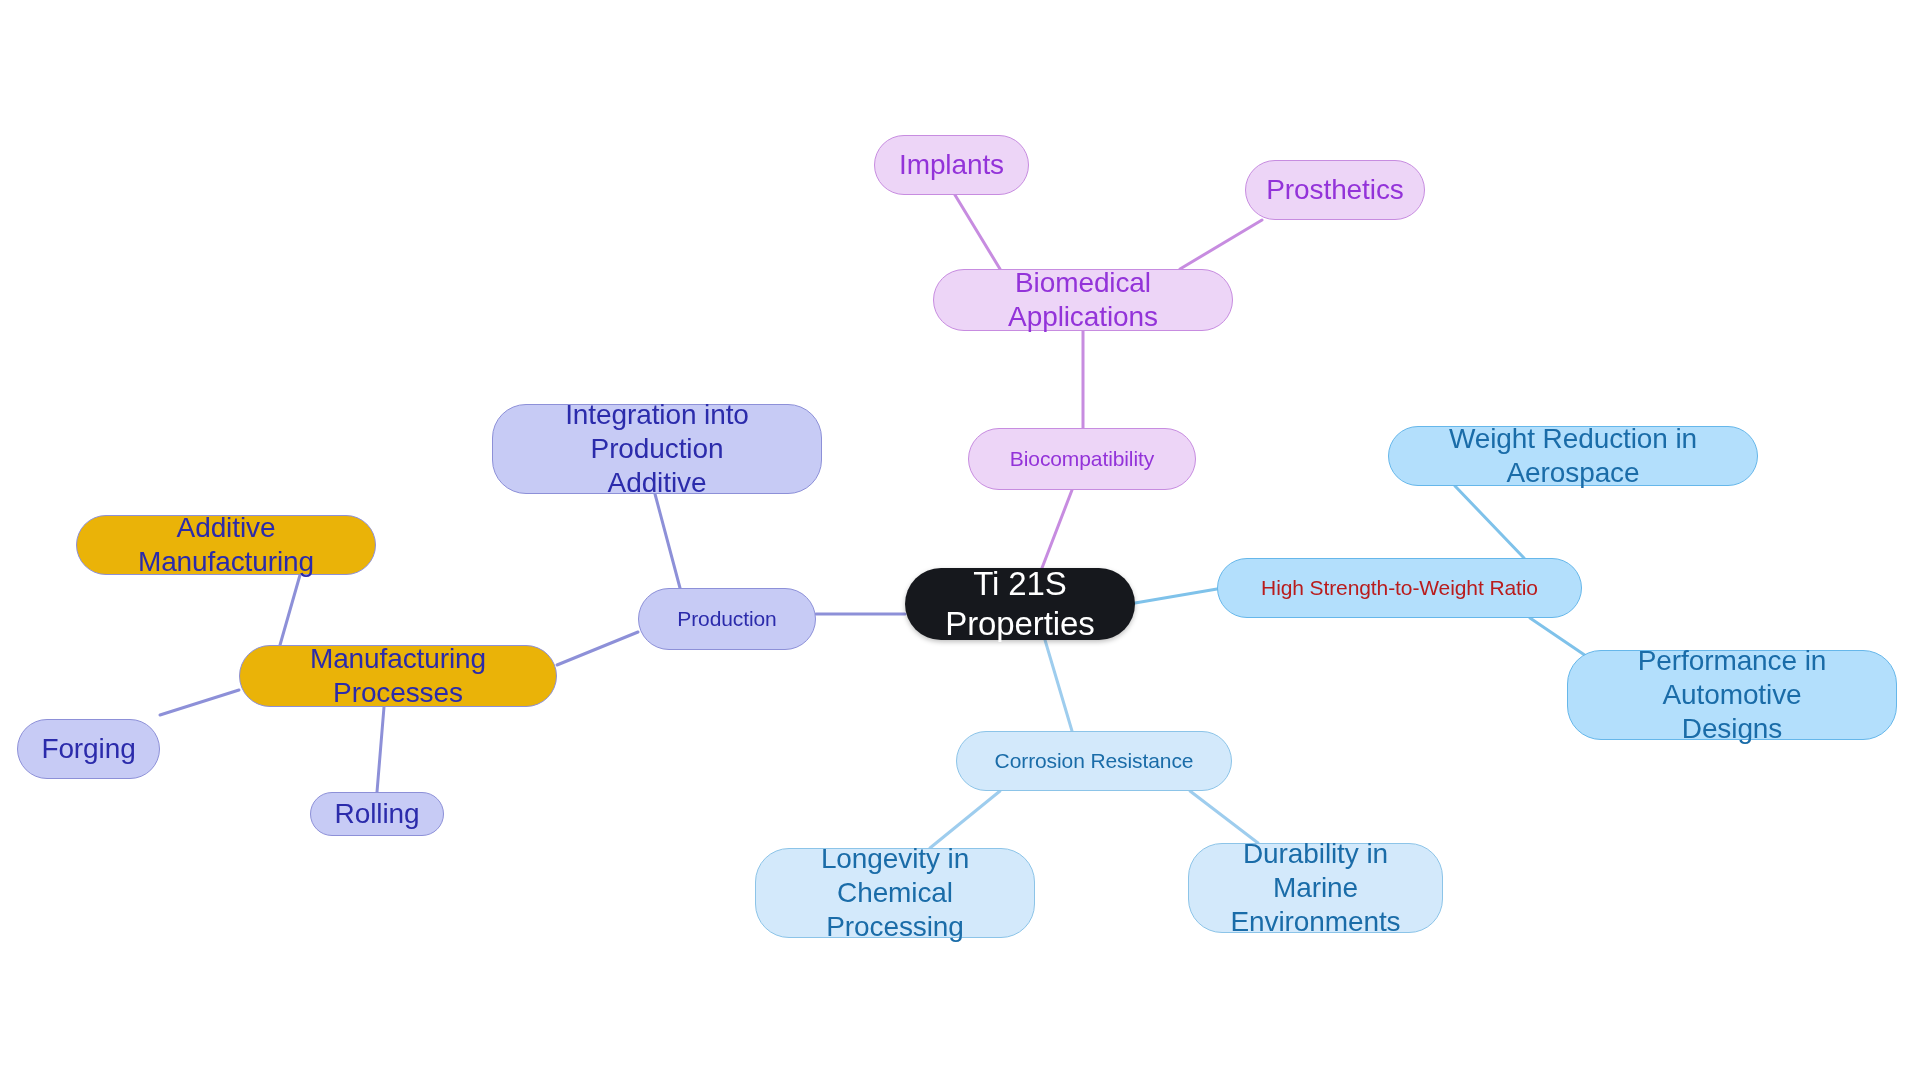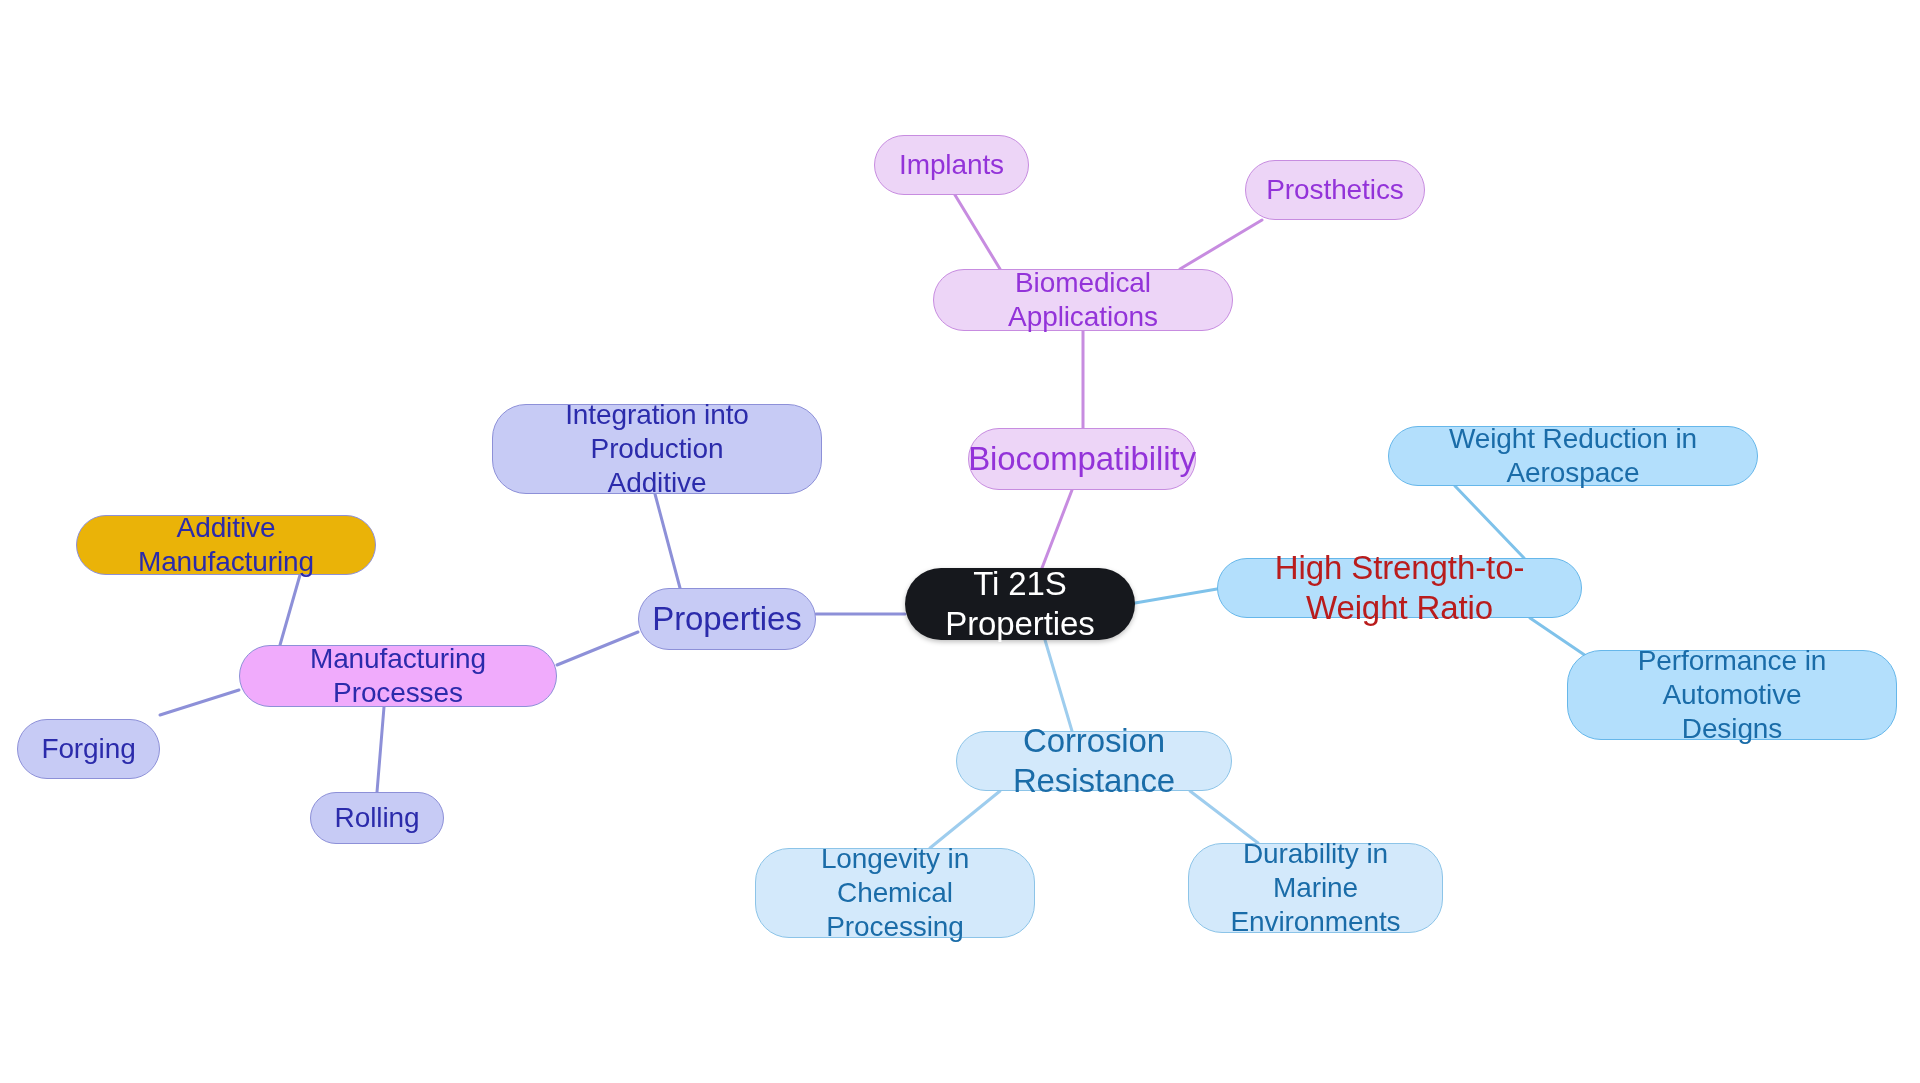--- a/index.html
+++ b/index.html
@@ -35,21 +35,21 @@
     white-space: pre-line;
     padding: 0 14px;
     letter-spacing: -0.1px;
   }
   .node.root {
     border-radius: 38px;
     border-width: 0;
     font-size: 33px;
     box-shadow: 0 2px 5px rgba(0,0,0,0.25);
   }
-  .node.lvl1 { border-radius: 34px; font-size: 33px; }
+  .node.lvl1 { border-radius: 34px; font-size: 21px; }
   .node.lvl2 { border-radius: 34px; font-size: 28px; }
 </style>
 </head>
 <body>
 
 <div id="canvas">
   <svg id="edges">
       <line x1="1135" y1="603" x2="1217" y2="589" stroke="#7fc2ea" stroke-width="3" stroke-linecap="round"></line>
       <line x1="1524" y1="558" x2="1455" y2="486" stroke="#7fc2ea" stroke-width="3" stroke-linecap="round"></line>
       <line x1="1530" y1="618" x2="1592" y2="660" stroke="#7fc2ea" stroke-width="3" stroke-linecap="round"></line>
@@ -75,21 +75,21 @@
 Designs</div>
       <div class="node lvl1" style="left: 956px; top: 731px; width: 276px; height: 60px; background: rgb(211, 233, 251); color: rgb(26, 108, 168); border-color: rgb(140, 196, 232);">Corrosion Resistance</div>
       <div class="node lvl2" style="left: 755px; top: 848px; width: 280px; height: 90px; background: rgb(211, 233, 251); color: rgb(26, 108, 168); border-color: rgb(140, 196, 232);">Longevity in Chemical
 Processing</div>
       <div class="node lvl2" style="left: 1188px; top: 843px; width: 255px; height: 90px; background: rgb(211, 233, 251); color: rgb(26, 108, 168); border-color: rgb(140, 196, 232);">Durability in Marine
 Environments</div>
       <div class="node lvl1" style="left: 968px; top: 428px; width: 228px; height: 62px; background: rgb(237, 213, 247); color: rgb(147, 51, 217); border-color: rgb(199, 140, 224);">Biocompatibility</div>
       <div class="node lvl2" style="left: 933px; top: 269px; width: 300px; height: 62px; background: rgb(237, 213, 247); color: rgb(147, 51, 217); border-color: rgb(199, 140, 224);">Biomedical Applications</div>
       <div class="node lvl2" style="left: 874px; top: 135px; width: 155px; height: 60px; background: rgb(237, 213, 247); color: rgb(147, 51, 217); border-color: rgb(199, 140, 224);">Implants</div>
       <div class="node lvl2" style="left: 1245px; top: 160px; width: 180px; height: 60px; background: rgb(237, 213, 247); color: rgb(147, 51, 217); border-color: rgb(199, 140, 224);">Prosthetics</div>
-      <div class="node lvl1" style="left: 638px; top: 588px; width: 178px; height: 62px; background: rgb(199, 203, 245); color: rgb(43, 43, 171); border-color: rgb(141, 144, 216);">Properties</div>
+      <div class="node lvl1" style="left: 638px; top: 588px; width: 178px; height: 62px; background: rgb(199, 203, 245); color: rgb(43, 43, 171); border-color: rgb(141, 144, 216);">Production</div>
       <div class="node lvl2" style="left: 492px; top: 404px; width: 330px; height: 90px; background: rgb(199, 203, 245); color: rgb(43, 43, 171); border-color: rgb(141, 144, 216);">Integration into Production
 Additive</div>
-      <div class="node lvl2" style="left: 239px; top: 645px; width: 318px; height: 62px; background: #f0abfc; color: rgb(43, 43, 171); border-color: rgb(141, 144, 216);">Manufacturing Processes</div>
+      <div class="node lvl2" style="left: 239px; top: 645px; width: 318px; height: 62px; background: #eab308; color: rgb(43, 43, 171); border-color: rgb(141, 144, 216);">Manufacturing Processes</div>
       <div class="node lvl2" style="left: 76px; top: 515px; width: 300px; height: 60px; background: #eab308; color: rgb(43, 43, 171); border-color: rgb(141, 144, 216);">Additive Manufacturing</div>
       <div class="node lvl2" style="left: 17px; top: 702px; width: 143px; height: 60px; background: rgb(199, 203, 245); color: rgb(43, 43, 171); border-color: rgb(141, 144, 216); margin-top: 17px;">Forging</div>
-      <div class="node lvl2" style="left: 310px; top: 792px; width: 134px; height: 52px; background: rgb(199, 203, 245); color: rgb(43, 43, 171); border-color: rgb(141, 144, 216);">Rolling</div>
+      <div class="node lvl2" style="left: 310px; top: 792px; width: 134px; height: 44px; background: rgb(199, 203, 245); color: rgb(43, 43, 171); border-color: rgb(141, 144, 216);">Rolling</div>
     </div>
 </div>
 
 </body></html>

